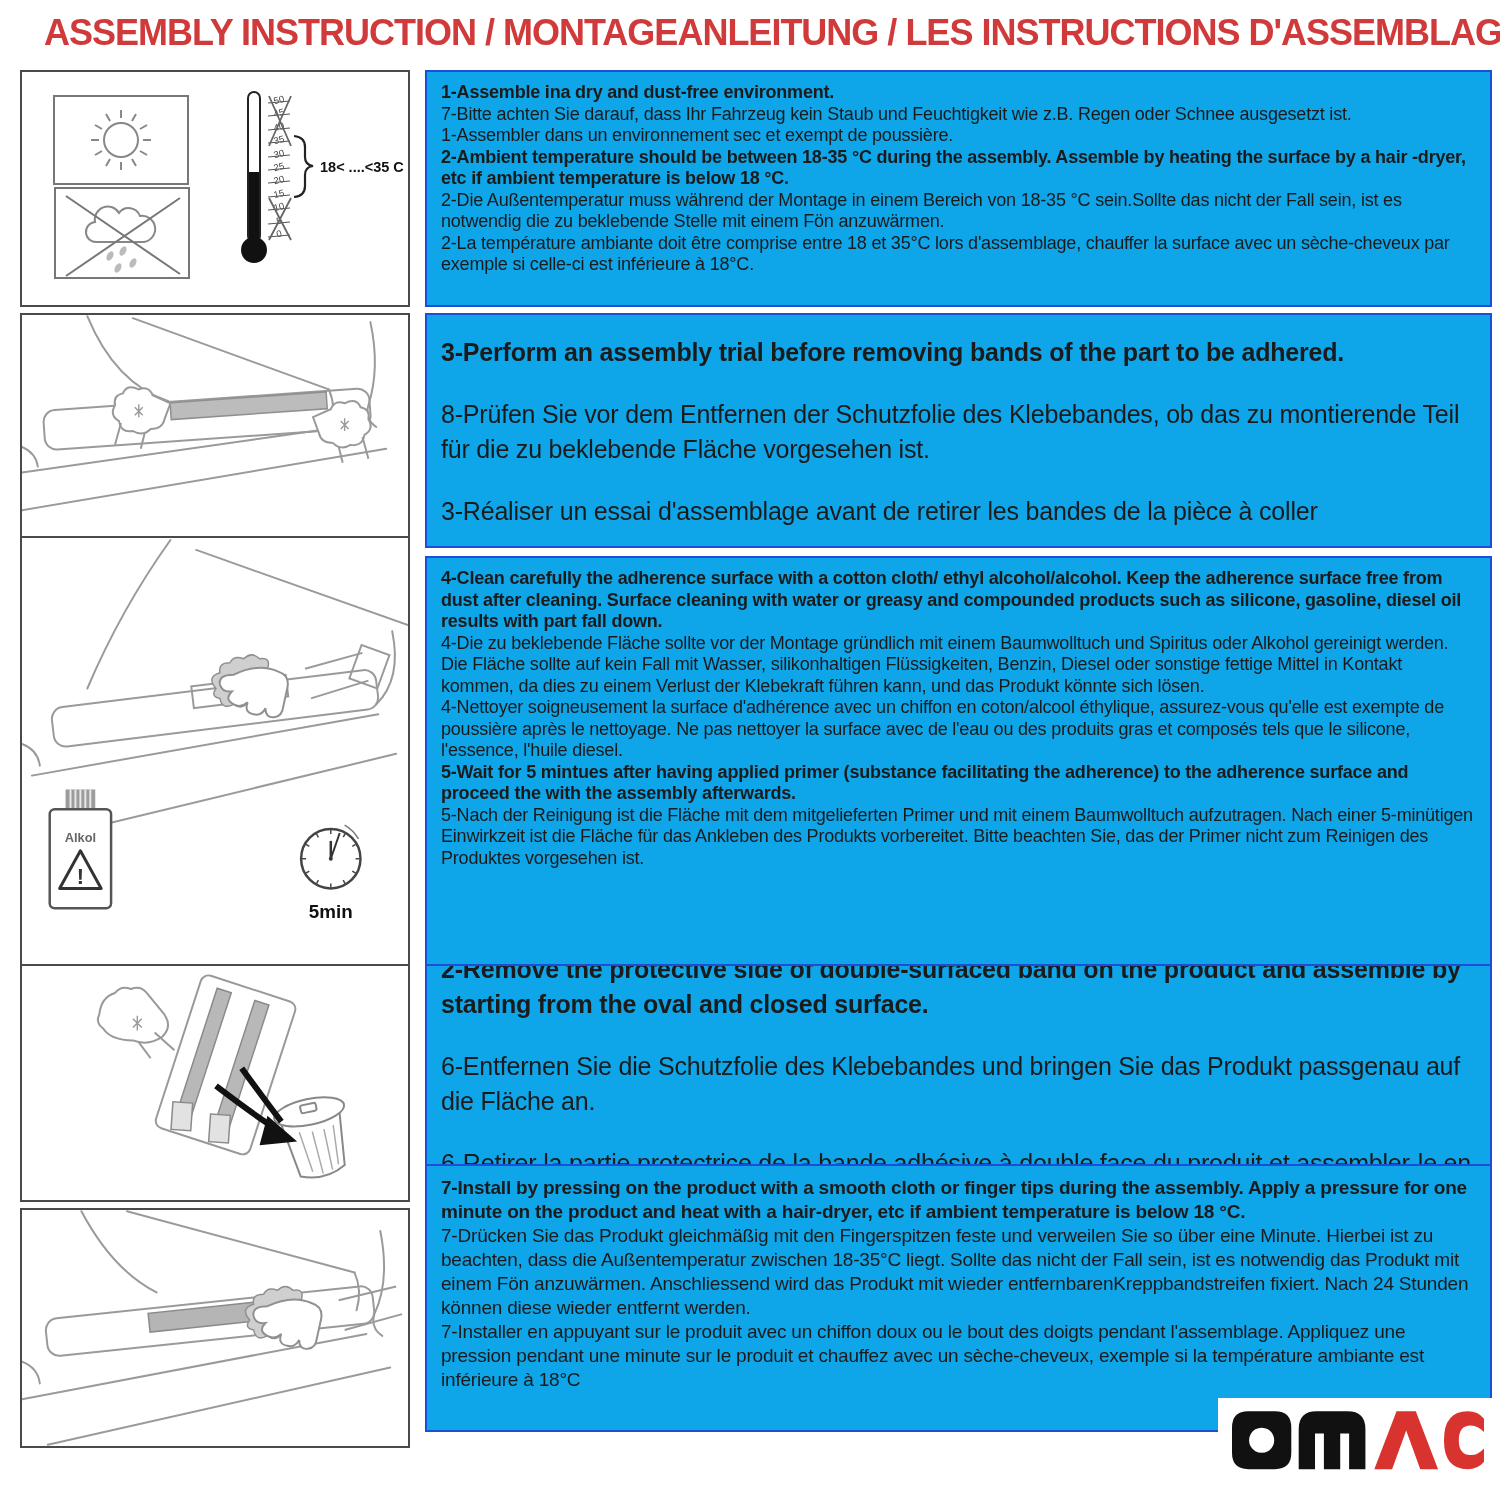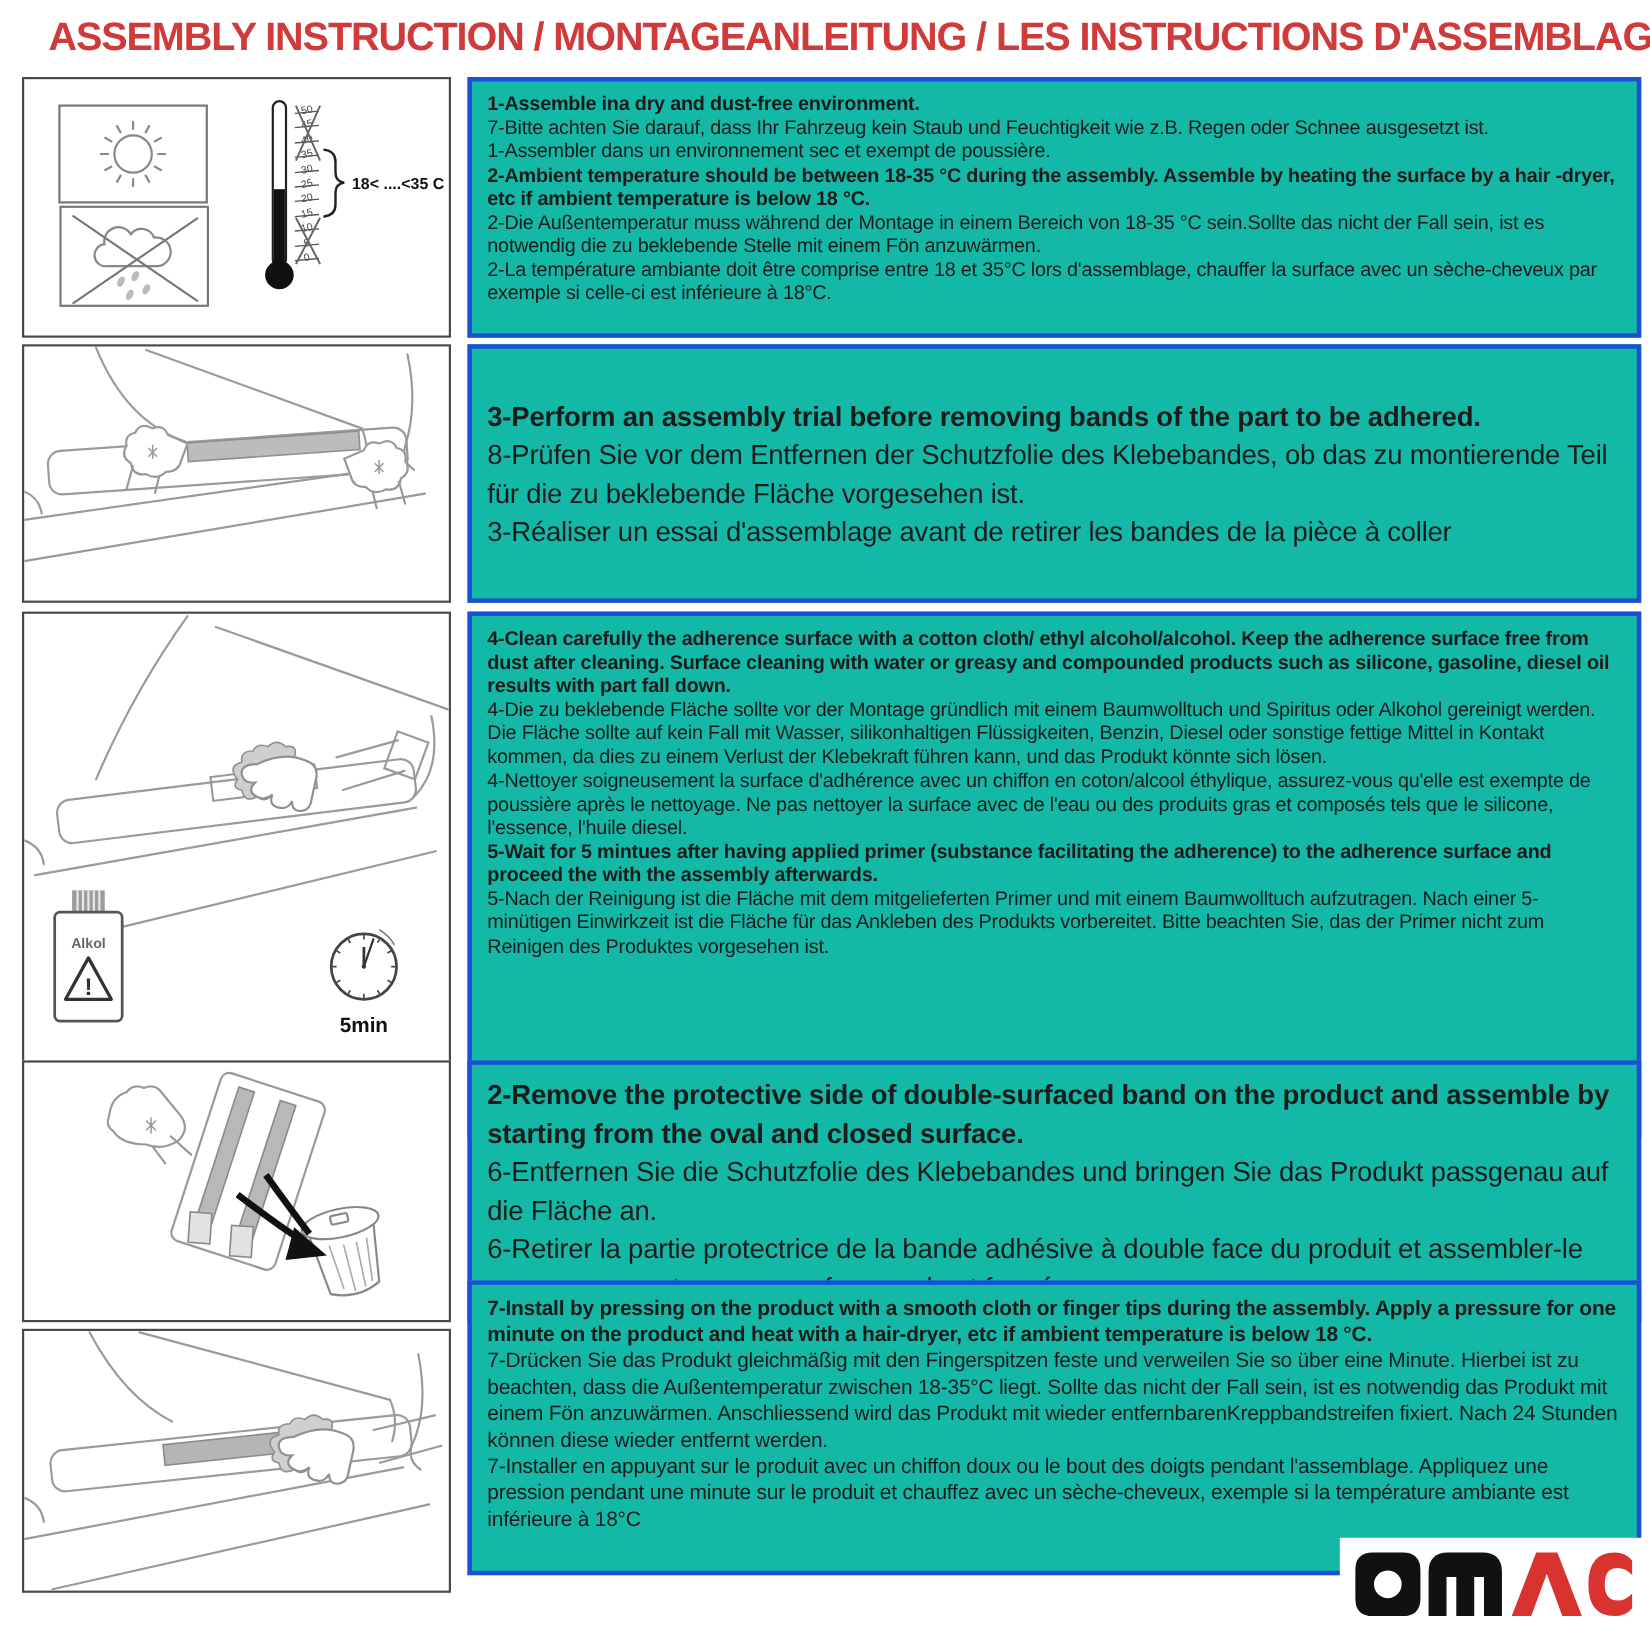--- a/index.html
+++ b/index.html
@@ -2,28 +2,28 @@
 <html><head>
 <meta charset="utf-8">
 <style>
   html,body{margin:0;padding:0;background:#fff;}
   body{width:1500px;height:1500px;font-family:"Liberation Sans",sans-serif;color:#1b1b1b;}
   .page{position:relative;width:1500px;height:1500px;overflow:hidden;background:#fff;}
   .title{position:absolute;left:44px;top:12px;margin:0;font-size:36px;font-weight:700;
          letter-spacing:-1px;color:#d03a3a;white-space:nowrap;}
   .illus{position:absolute;left:20px;width:390px;border:2px solid #4a4a4a;background:#fff;
          box-sizing:border-box;overflow:hidden;}
-  .panel{position:absolute;left:425px;width:1067px;border:4px solid #1d4ed8;background:#14b8a6;
+  .panel{position:absolute;left:425px;width:1067px;border:2px solid #1d4ed8;background:#0ea5e9;
          box-sizing:border-box;padding:10px 16px 8px 14px;overflow:hidden;}
   .panel p{margin:0;}
   .b{font-weight:700;}
   .gap{margin-top:18px;}
   .small{font-size:18px;line-height:21.5px;letter-spacing:-0.2px;}
   .mid{font-size:19px;line-height:24px;letter-spacing:-0.2px;}
-  .big{font-size:25px;line-height:35px;letter-spacing:-0.2px;display:flex;flex-direction:column;justify-content:center;}
+  .big{font-size:25px;line-height:35px;letter-spacing:-0.2px;display:flex;flex-direction:column;justify-content:center;gap:27px;}
   svg{display:block;}
   .logo{position:absolute;left:1218px;top:1398px;width:276px;height:86px;background:#fff;
         display:flex;align-items:center;justify-content:flex-end;padding-right:10px;box-sizing:border-box;}
 </style>
 </head>
 <body>
 
 <div class="page">
 
   <h1 class="title">ASSEMBLY INSTRUCTION / MONTAGEANLEITUNG / LES INSTRUCTIONS D'ASSEMBLAGE</h1>
@@ -109,21 +109,21 @@
         <path d="M 8,42 L 2,64 M 32,52 L 28,68" stroke="#999" stroke-width="2" fill="none"></path>
       </g>
     </svg>
   </div>
   <div class="panel big" style="top:313px;height:235px;">
     <p class="b">3-Perform an assembly trial before removing bands of the part to be adhered.</p>
     <p>8-Prüfen Sie vor dem Entfernen der Schutzfolie des Klebebandes, ob das zu montierende Teil für die zu beklebende Fläche vorgesehen ist.</p>
     <p>3-Réaliser un essai d'assemblage avant de retirer les bandes de la pièce à coller</p>
   </div>
 
-  <div class="illus" style="top:556px;height:502px;">
+  <div class="illus" style="top:536px;height:502px;">
     <svg width="386" height="398" viewBox="0 0 390 398">
       <g fill="none" stroke="#9a9a9a" stroke-width="2" stroke-linecap="round">
         <path d="M 150,0 Q 100,70 66,150"></path>
         <path d="M 176,10 L 390,86"></path>
         <path d="M 374,92 Q 384,140 358,166"></path>
         <rect x="30" y="150" width="330" height="40" rx="12" transform="rotate(-7 195 170)"></rect>
         <rect x="172" y="142" width="96" height="22" transform="rotate(-7 220 153)"></rect>
         <path d="M 10,238 L 360,176"></path>
         <path d="M 30,300 L 378,216"></path>
         <path d="M 0,206 Q 16,212 18,228"></path>

